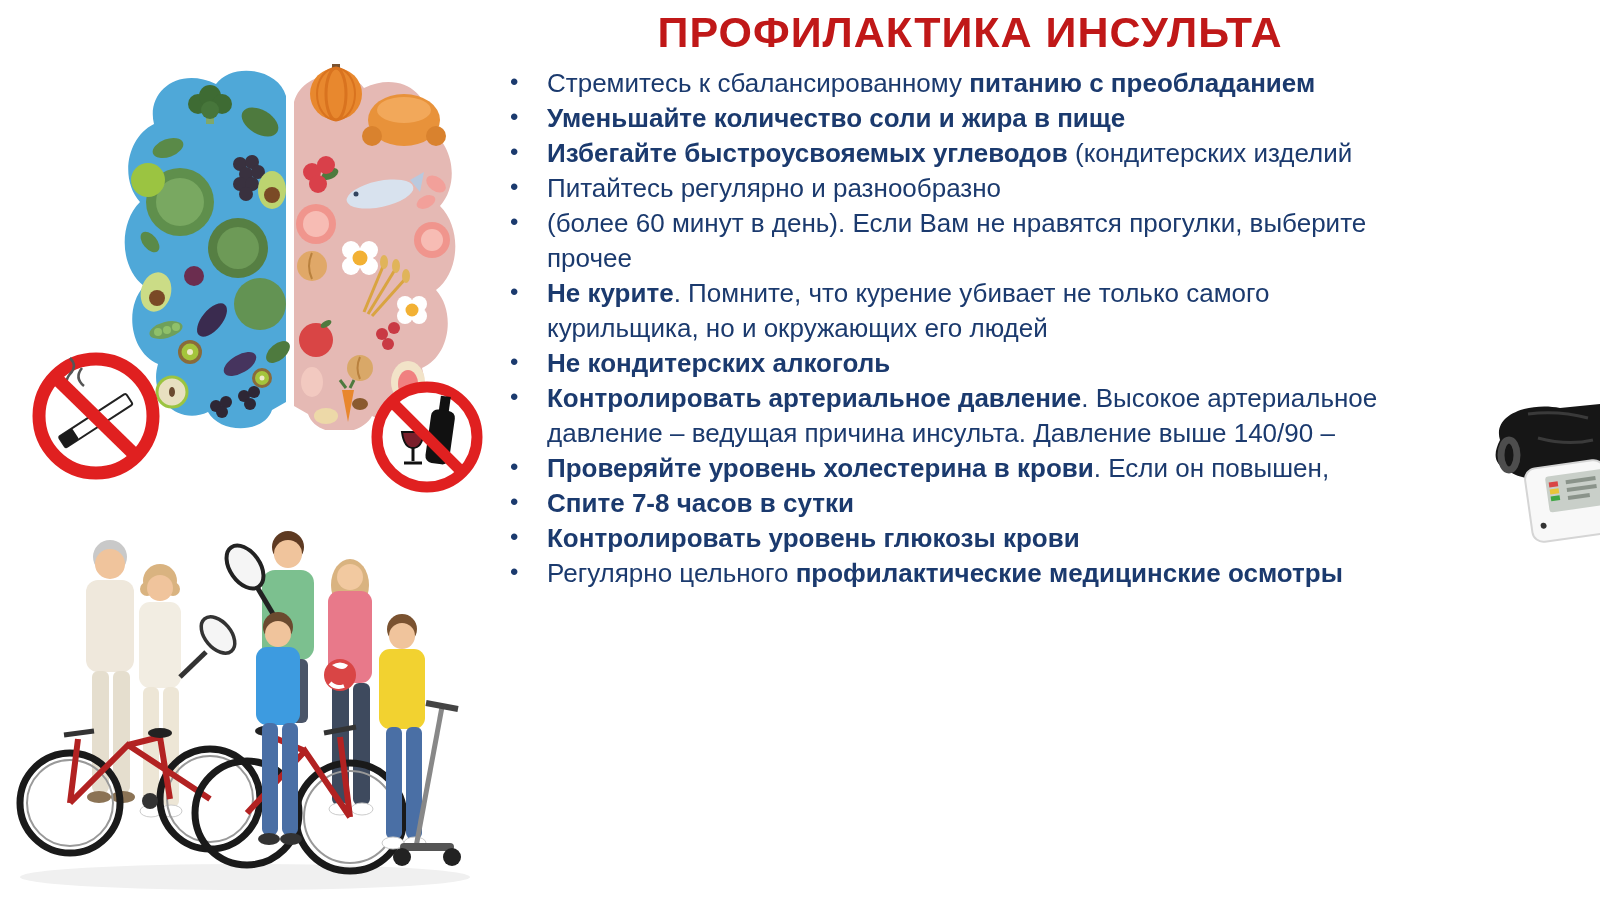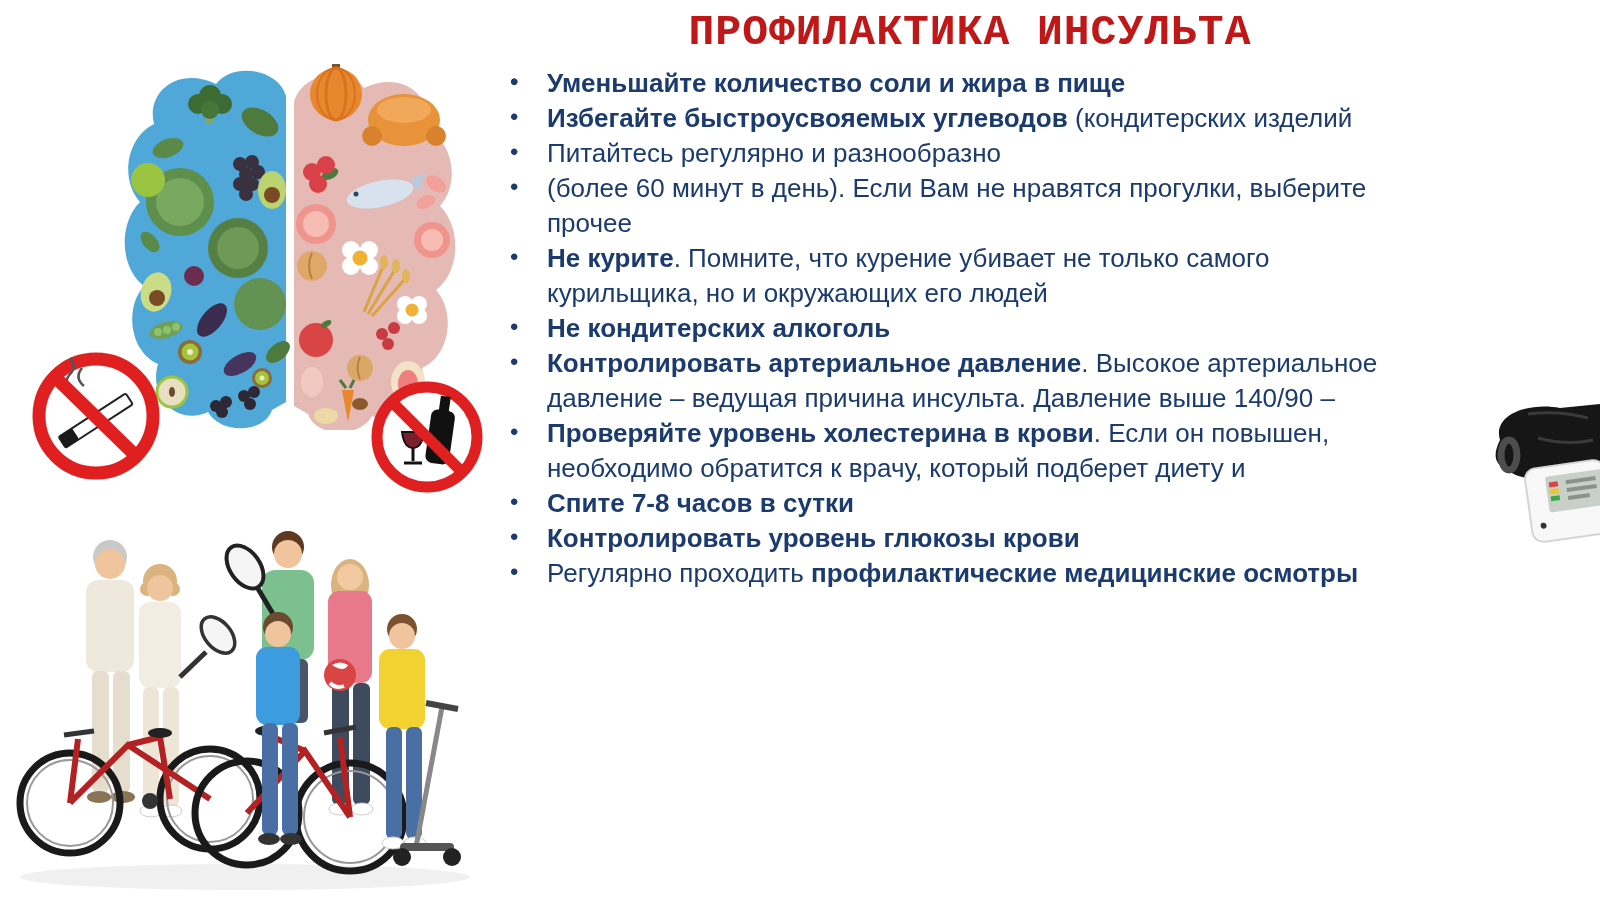--- a/index.html
+++ b/index.html
@@ -3,21 +3,21 @@
 <meta charset="utf-8">
 <style>
   html,body{margin:0;padding:0;background:#fff;}
   .slide{
     position:relative;width:1600px;height:900px;background:#ffffff;
     overflow:hidden;font-family:"Liberation Sans","DejaVu Sans",sans-serif;
   }
   .title{
     position:absolute;left:500px;top:8px;width:940px;margin:0;
     text-align:center;font-size:43px;font-weight:bold;letter-spacing:1px;
-    color:var(--c-title,#C01818);white-space:nowrap;font-family:Liberation Mono, monospace;
+    color:var(--c-title,#C01818);white-space:nowrap;
   }
   .bullets{
     position:absolute;left:505px;top:66px;width:1010px;margin:0;padding:0;
     list-style:none;color:var(--c-text,#1B3A6E);font-size:26px;line-height:35px;
   }
   .bullets li{position:relative;padding-left:42px;margin:0;}
   .bullets .marker{position:absolute;left:5px;top:-2px;font-size:24px;color:var(--c-text,#1B3A6E);}
   .bullets .line{white-space:nowrap;}
   .bullets .b{font-weight:bold;}
   .brain{position:absolute;left:120px;top:52px;width:340px;height:378px;}
@@ -340,20 +340,21 @@
         <rect x="80" y="90" width="30" height="4" fill="#8A938A"></rect>
         <rect x="80" y="98" width="22" height="4" fill="#8A938A"></rect>
         <circle cx="52" cy="124" r="3" fill="#333"></circle>
       </g>
     </svg>
   </div>
 
   <ul class="bullets" id="bullet-list">
       <li>
         <span class="marker">•</span>
+        <div class="line"><span class="r">Стремитесь к сбалансированному </span><span class="b">питанию с преобладанием</span></div>
       </li>
       <li>
         <span class="marker">•</span>
         <div class="line"><span class="b">Уменьшайте количество соли и жира в пище</span></div>
       </li>
       <li>
         <span class="marker">•</span>
         <div class="line"><span class="b">Избегайте быстроусвояемых углеводов</span><span class="r"> (кондитерских изделий</span></div>
       </li>
       <li>
@@ -375,29 +376,28 @@
         <div class="line"><span class="b">Не кондитерских алкоголь</span></div>
       </li>
       <li>
         <span class="marker">•</span>
         <div class="line"><span class="b">Контролировать артериальное давление</span><span class="r">. Высокое артериальное</span></div>
         <div class="line"><span class="r">давление – ведущая причина инсульта. Давление выше 140/90 –</span></div>
       </li>
       <li>
         <span class="marker">•</span>
         <div class="line"><span class="b">Проверяйте уровень холестерина в крови</span><span class="r">. Если он повышен,</span></div>
-        <div class="line"><span class="r">необходимо обратится к врачу, который подберет диету и</span></div>
       </li>
       <li>
         <span class="marker">•</span>
         <div class="line"><span class="b">Спите 7-8 часов в сутки</span></div>
       </li>
       <li>
         <span class="marker">•</span>
         <div class="line"><span class="b">Контролировать уровень глюкозы крови</span></div>
       </li>
       <li>
         <span class="marker">•</span>
-        <div class="line"><span class="r">Регулярно проходить </span><span class="b">профилактические медицинские осмотры</span></div>
+        <div class="line"><span class="r">Регулярно цельного </span><span class="b">профилактические медицинские осмотры</span></div>
       </li>
     </ul>
 
 </div>
 
 </body></html>

